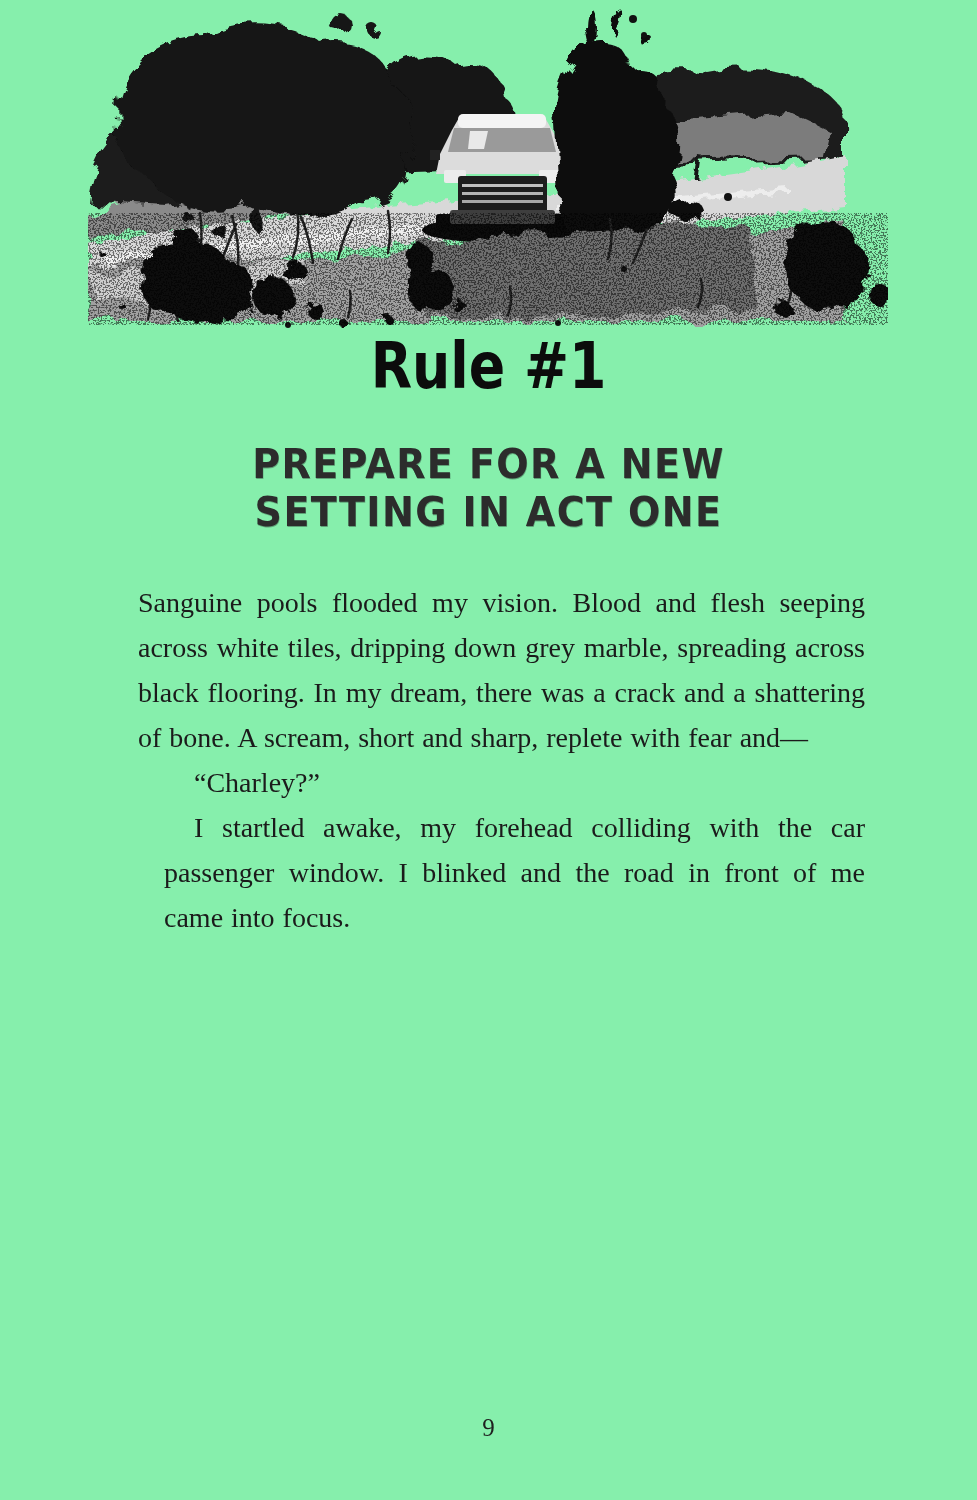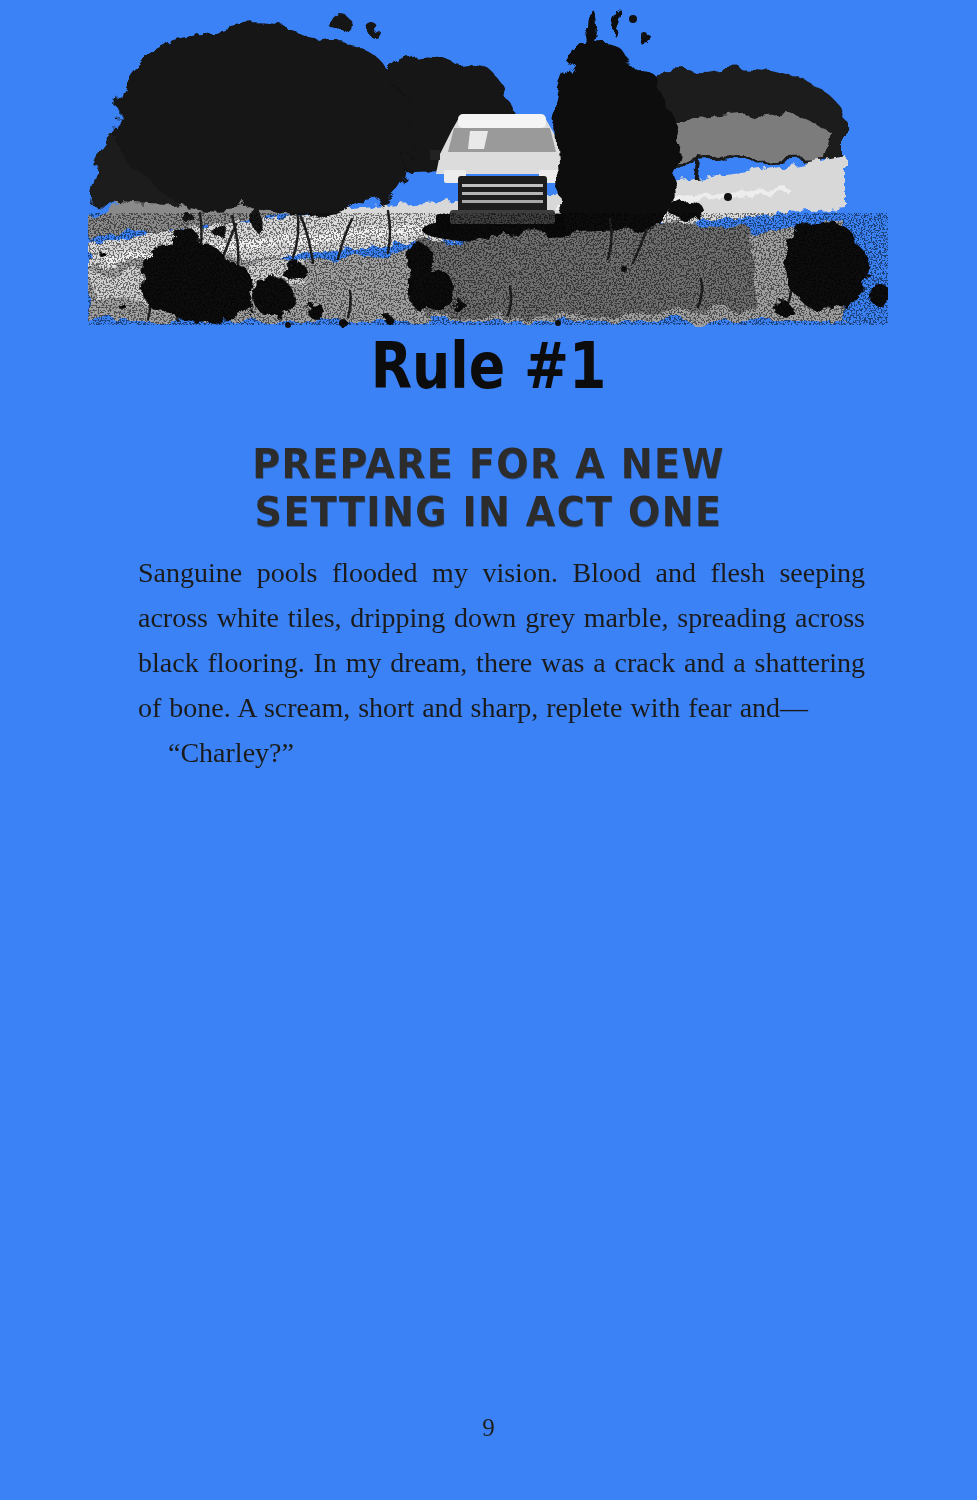--- a/index.html
+++ b/index.html
@@ -1,30 +1,30 @@
 <!DOCTYPE html>
 <html><head>
 <meta charset="utf-8">
 <style>
   html,body{margin:0;padding:0;background:#ffffff;}
-  .page{position:relative;width:977px;height:1500px;background:#3b82f6;overflow:hidden;
+  .page{position:relative;width:977px;height:1500px;background:#86efac;overflow:hidden;
         font-family:"Liberation Serif",serif;}
   .illustration{position:absolute;left:88px;top:6px;width:800px;height:324px;}
   .illustration svg{width:100%;height:100%;display:block;}
   .chapter-title{position:absolute;left:0;top:328px;width:977px;text-align:center;
         font-family:"DejaVu Sans",sans-serif;font-weight:bold;font-size:64px;line-height:76px;
         color:#0c0c0c;transform:scaleX(0.84);letter-spacing:0px;}
   .chapter-subtitle{position:absolute;left:0;top:440px;width:977px;text-align:center;
         font-family:"DejaVu Sans",sans-serif;font-weight:bold;font-size:40px;line-height:48px;
         color:#2c2c2c;transform:scaleX(0.95);letter-spacing:1.5px;
         text-shadow:0.5px 0.5px 0 rgba(20,20,20,0.35);}
-  .body-text{position:absolute;left:138px;top:550px;width:727px;
+  .body-text{position:absolute;left:138px;top:580px;width:727px;
         font-size:28px;line-height:45px;color:#1b1b1b;text-align:justify;word-spacing:1px;}
   .para{margin:0;}
-  .para.indent{text-indent:30px;}
+  .para.indent{text-indent:30px;margin-left:26px;}
   .page-number{position:absolute;left:0;top:1414px;width:977px;text-align:center;
         font-size:25px;color:#1f1f1f;}
 </style>
 </head>
 <body>
 
 <div class="page">
 
   <div class="illustration">
     <svg viewBox="0 0 800 322">
@@ -173,17 +173,18 @@
   <div class="chapter-title">Rule #1</div>
 
   <div class="chapter-subtitle">
     <div>PREPARE FOR A NEW</div>
     <div>SETTING IN ACT ONE</div>
   </div>
 
   <div class="body-text">
       <p class="para">Sanguine pools flooded my vision. Blood and flesh seeping across white tiles, dripping down grey marble, spreading across black flooring. In my dream, there was a crack and a shattering of bone. A scream, short and sharp, replete with fear and—</p>
       <p class="para indent">“Charley?”</p>
+      <p class="para indent">I startled awake, my forehead colliding with the car passenger window. I blinked and the road in front of me came into focus.</p>
     </div>
 
   <div class="page-number">9</div>
 
 </div>
 
 </body></html>

